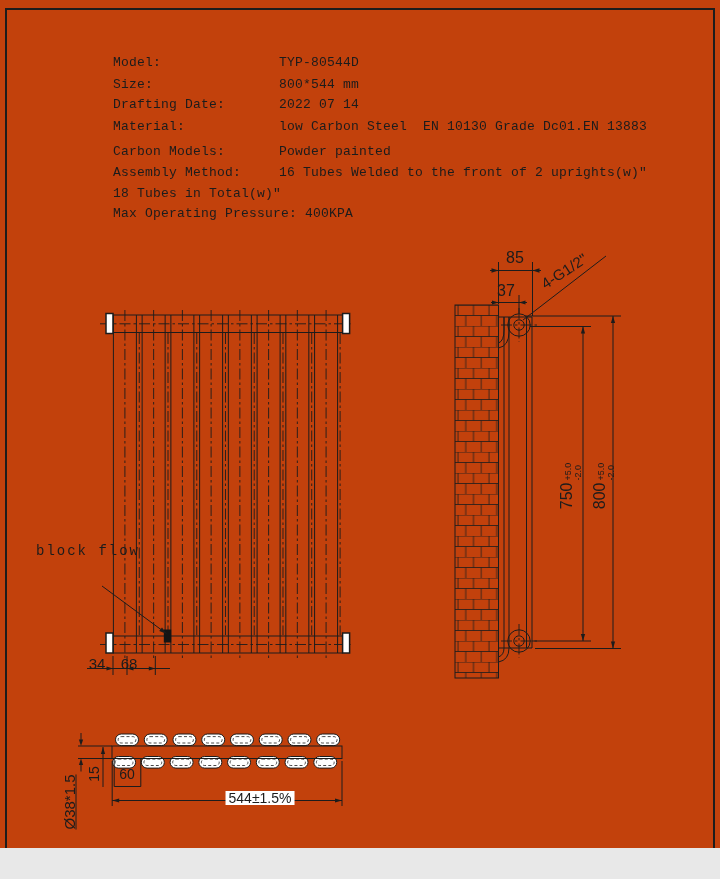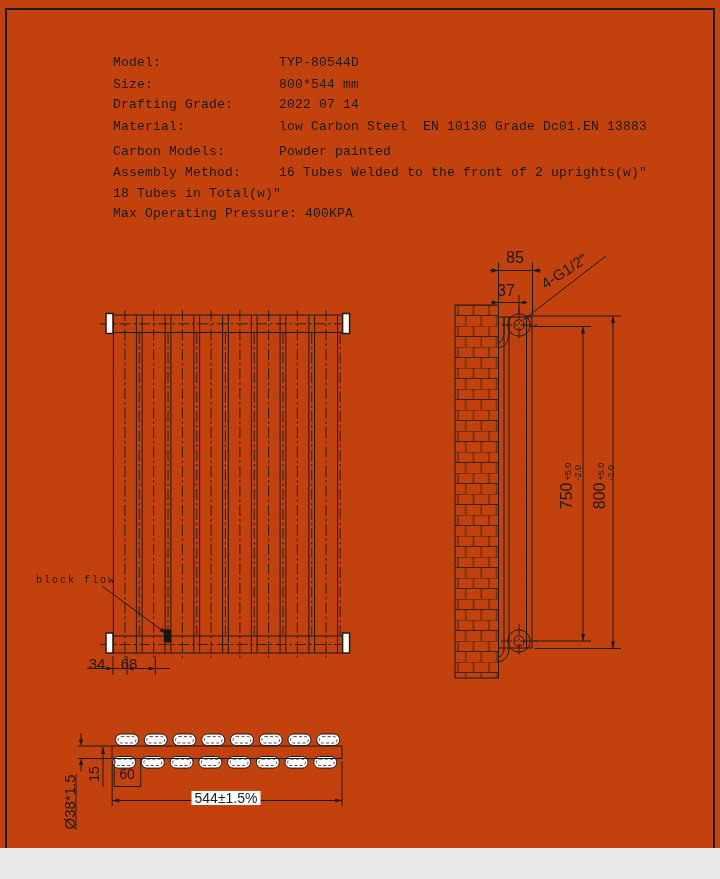--- a/index.html
+++ b/index.html
@@ -13,32 +13,32 @@
   .ovd{fill:none;stroke:#1c1c1c;stroke-width:0.8;stroke-dasharray:3 2.2;}
   .arr{fill:#1c1c1c;stroke:none;}
   .mark{fill:#141414;stroke:none;}
   
   .lab{position:absolute;transform:translate(-50%,-50%);white-space:nowrap;
        font-size:16px;line-height:1;color:#1c1c1c;}
   .rot{transform:translate(-50%,-50%) rotate(-90deg);}
   .rotg{transform:translate(-50%,-50%) rotate(-33deg);font-size:15px;}
   .f14{font-size:14px;}
   .f15{font-size:15px;}
-  .onln{background:#ffffff;padding:0 3px;}
+  .onln{background:#ffffff;padding:0 3px;margin-left:34px;}
   .undl{text-decoration:underline;}
   .tolstack{display:inline-flex;flex-direction:column;font-size:9px;line-height:9.5px;
             margin-left:2px;vertical-align:1px;}
   .nom{font-size:16px;}
   
   #infotable{position:absolute;left:113px;top:0;width:560px;
              font-family:"Liberation Mono",monospace;font-size:13px;letter-spacing:0.2px;}
   .trow{position:absolute;left:0;white-space:pre;}
   .tlabel{display:inline-block;width:166px;}
-  #blockflow{position:absolute;left:36px;top:576px;transform:none;
-             font-family:"Liberation Mono",monospace;font-size:10px;letter-spacing:2px;}
+  #blockflow{position:absolute;left:36px;top:544px;transform:none;
+             font-family:"Liberation Mono",monospace;font-size:14px;letter-spacing:2px;}
 </style>
 </head>
 <body>
 
 <div id="page">
 
   <svg id="linework" width="720" height="879" viewBox="0 0 720 879">
     <defs>
       <pattern id="brick" width="15.5" height="21" patternUnits="userSpaceOnUse" patternTransform="translate(455,305)">
         <path d="M0,0H15.5 M0,10.5H15.5 M3,0V10.5 M10.75,10.5V21" stroke="#1c1c1c" stroke-width="0.8" fill="none"></path>
@@ -221,21 +221,21 @@
       <line class="ln" x1="342" y1="761" x2="342" y2="806"></line>
       <line class="ln" x1="112.2" y1="800.5" x2="342" y2="800.5"></line>
       <polygon class="arr" points="112.2,800.5 119.2,798.4 119.2,802.6"></polygon>
       <polygon class="arr" points="342,800.5 335,798.4 335,802.6"></polygon>
     </g>
   </svg>
 
   <div id="infotable">
     <div class="trow" style="top:55px"><span class="tlabel">Model:</span><span>TYP-80544D</span></div>
     <div class="trow" style="top:77px"><span class="tlabel">Size:</span><span>800*544 mm</span></div>
-    <div class="trow" style="top:97px"><span class="tlabel">Drafting Grade:</span><span>2022 07 14</span></div>
+    <div class="trow" style="top:97px"><span class="tlabel">Drafting Date:</span><span>2022 07 14</span></div>
     <div class="trow" style="top:119px"><span class="tlabel">Material:</span><span>low Carbon Steel  EN 10130 Grade Dc01.EN 13883</span></div>
     <div class="trow" style="top:144px"><span class="tlabel">Carbon Models:</span><span>Powder painted</span></div>
     <div class="trow" style="top:165px"><span class="tlabel">Assembly Method:</span><span>16 Tubes Welded to the front of 2 uprights(w)"</span></div>
     <div class="trow" style="top:186px">18 Tubes in Total(w)"</div>
     <div class="trow" style="top:206px">Max Operating Pressure: 400KPA</div>
   </div>
 
   <div class="lab" id="blockflow">block flow</div>
 
   <div class="lab f15" style="left:97px;top:663px">34</div>

